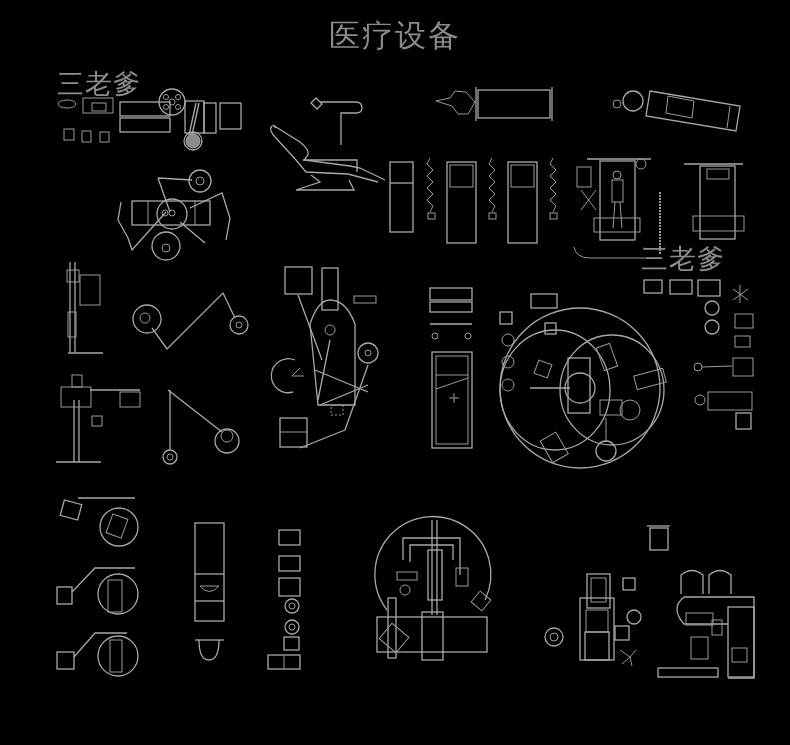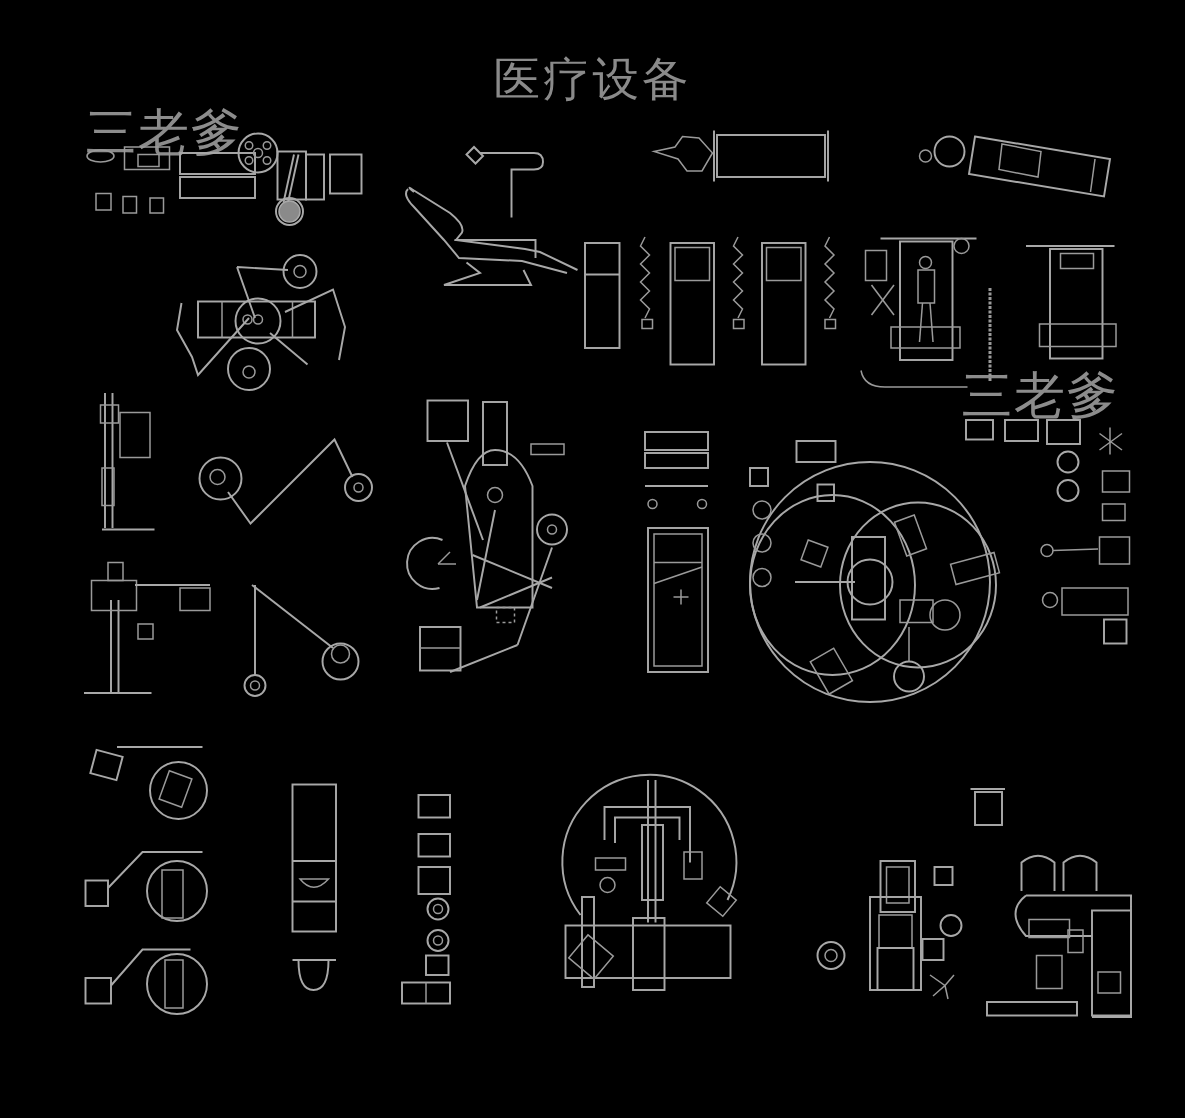--- a/index.html
+++ b/index.html
@@ -1,18 +1,18 @@
 <!DOCTYPE html>
 <html><head>
 <meta charset="utf-8">
 <style>
   html,body{margin:0;padding:0;background:#000;}
   body{width:790px;height:745px;position:relative;overflow:hidden;font-family:"DejaVu Sans",sans-serif;}
-  .title{position:absolute;left:0;width:790px;top:32px;text-align:center;font-size:31px;color:#8a8a8a;letter-spacing:2px;}
-  .wm{position:absolute;font-size:34px;color:#8c8c8c;letter-spacing:1px;}
+  .title{position:absolute;left:0;width:790px;top:15px;text-align:center;font-size:31px;color:#8a8a8a;letter-spacing:2px;}
+  .wm{position:absolute;font-size:27px;color:#8c8c8c;letter-spacing:1px;}
   svg.canvas{position:absolute;left:0;top:0;}
   svg .l{fill:none;stroke:#a8a8a8;stroke-width:1.3;}
   svg .t{fill:none;stroke:#9a9a9a;stroke-width:1;}
   svg .f{fill:#8a8a8a;stroke:#a8a8a8;}
 </style>
 </head>
 <body>
 
 <div class="title">医疗设备</div>
 <div class="wm" style="left:57px;top:66px;">三老爹</div>

